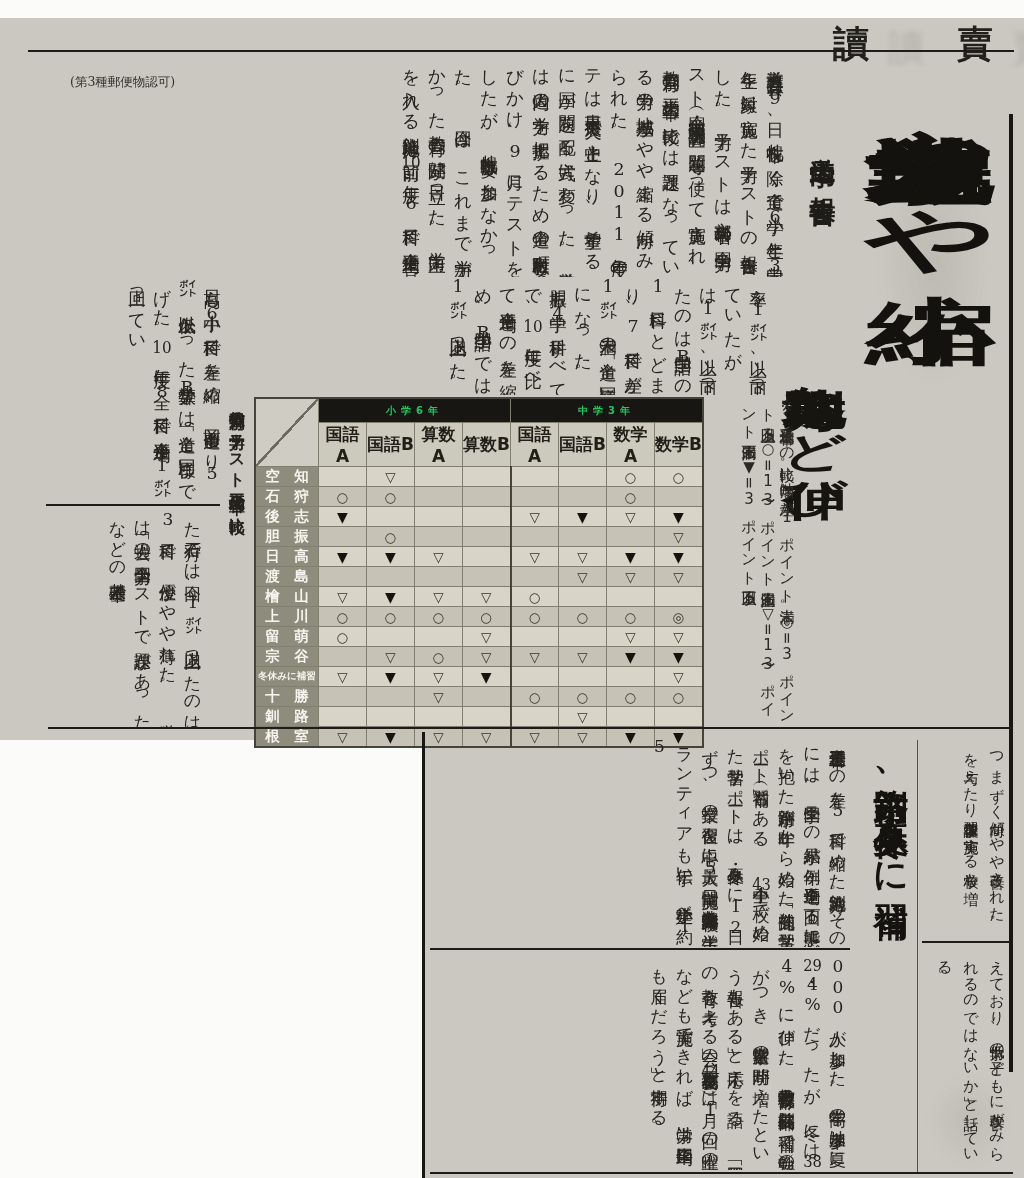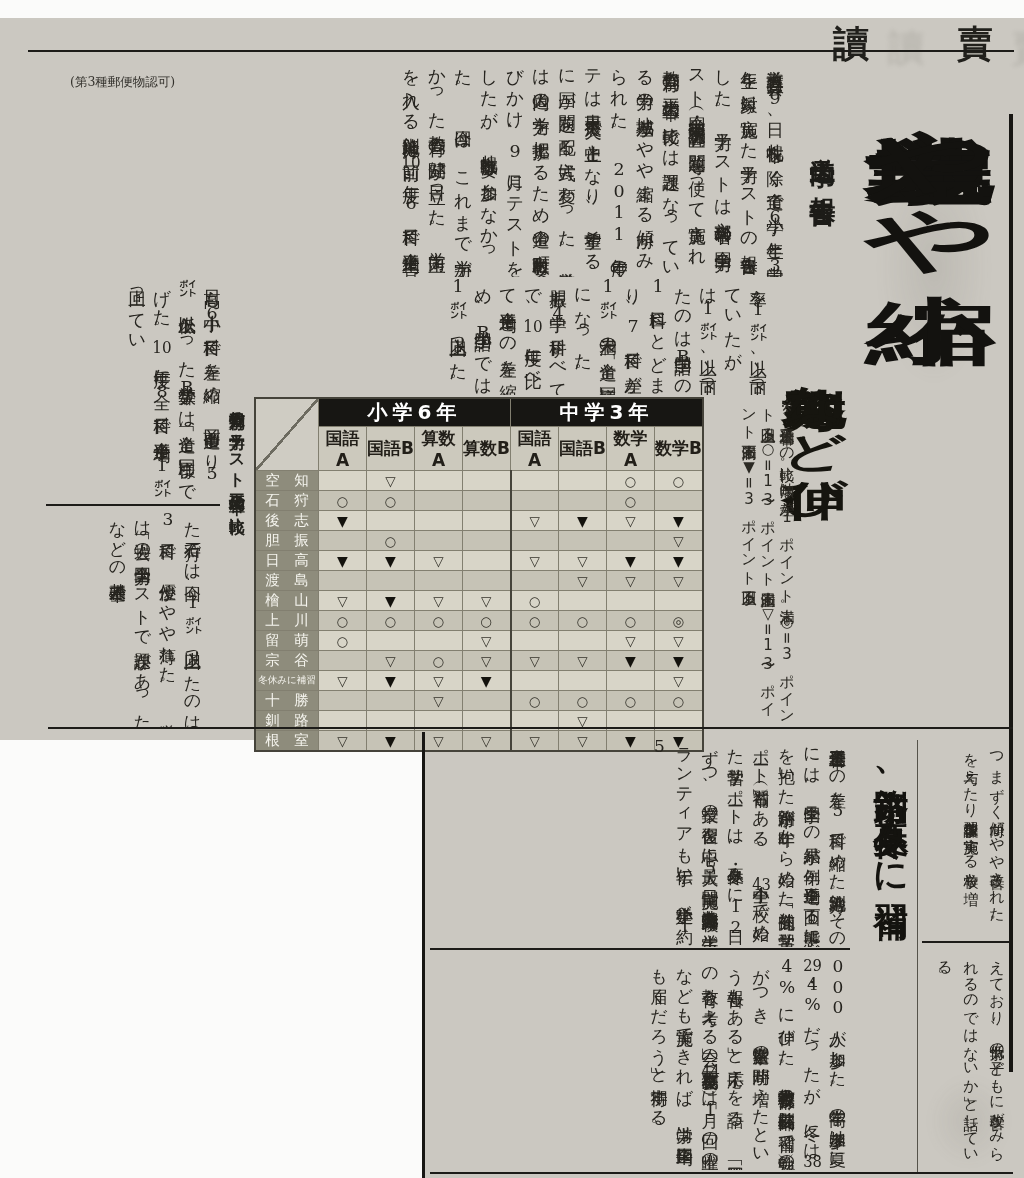--- a/index.html
+++ b/index.html
@@ -50,26 +50,26 @@
                  font-family:"DejaVu Sans",sans-serif;color:#23221d;letter-spacing:1px;}
   #table-legend{left:694px;top:398px;width:102px;height:324px;font-size:15px;
                 line-height:19px;letter-spacing:.5px;color:#2b2923;
                 font-family:"DejaVu Sans",sans-serif;}
   #score-table{position:absolute;left:254px;top:397px;border-collapse:collapse;
                table-layout:fixed;font-family:"DejaVu Sans",sans-serif;
                border:2px solid #45433a;}
   #score-table th,#score-table td{border:1px solid #827f70;padding:0;text-align:center;}
   #score-table .corner{width:62px;background:#cfccc3;
       background-image:linear-gradient(to bottom right,transparent 48.6%,#6d6b60 48.6%,#6d6b60 51.4%,transparent 51.4%);}
-  #score-table .grp{background:#171613;color:#ffffff;font-size:20px;font-weight:bold;
+  #score-table .grp{background:#171613;color:#22c55e;font-size:10px;font-weight:bold;
                     height:23px;letter-spacing:5px;}
   #score-table .colh{width:47px;height:22px;background:#ccc9bd;color:#221f19;
                      font-size:17px;font-weight:bold;letter-spacing:0;}
   #score-table .rowlbl{background:#8e8c7c;color:#f5f4ee;font-size:14.5px;
-                       font-weight:normal;height:19px;}
+                       font-weight:bold;height:19px;}
   #score-table .rowlbl.small{font-size:9.5px;}
   #score-table tr.even td{background:#d8d5c8;}
   #score-table tr.odd td{background:#c6c3b6;}
   #score-table td{font-size:13.5px;color:#34322a;height:19px;}
   #score-table td.filled{color:#14130e;font-size:14px;}
   #score-table td.grpstart{border-left:2px solid #45433a;}
   
   #headline2{left:854px;top:762px;width:60px;height:424px;font-size:35px;font-weight:900;
              font-family:"DejaVu Sans",sans-serif;color:#14130f;letter-spacing:0;}
   #body2-upper{left:430px;top:736px;width:420px;height:211px;font-size:17px;

